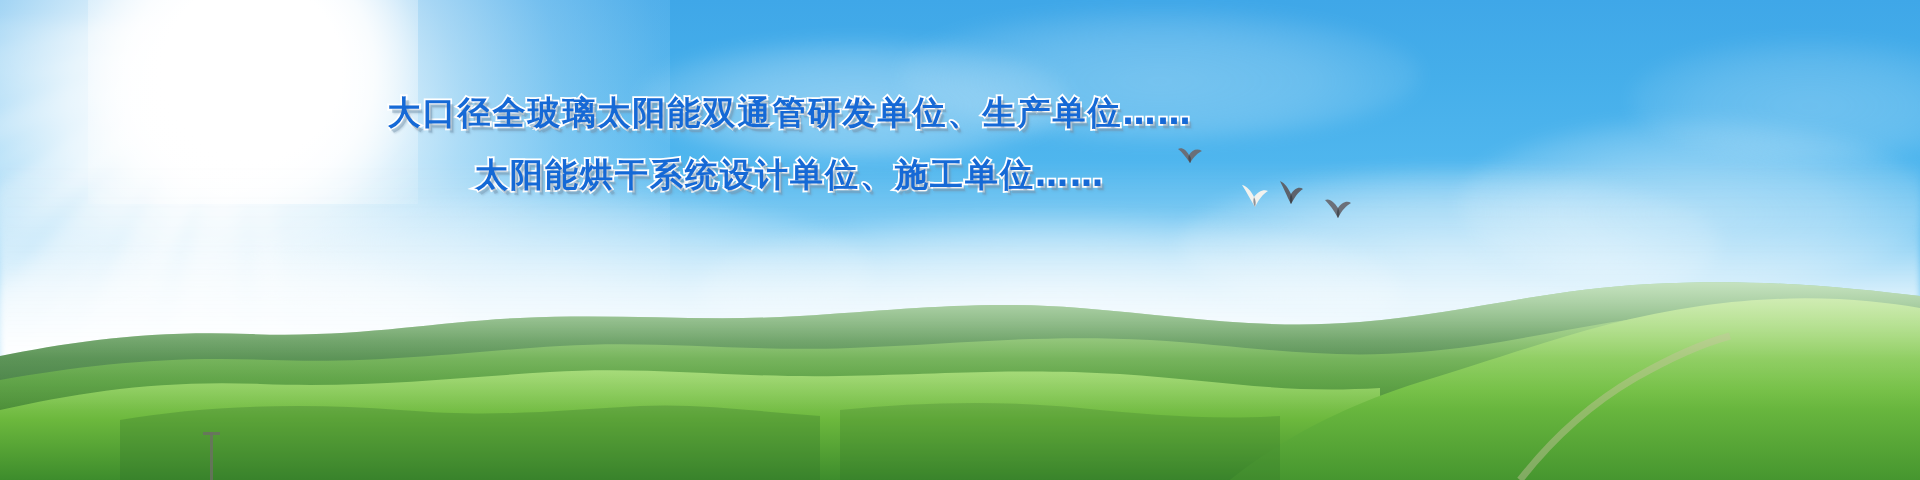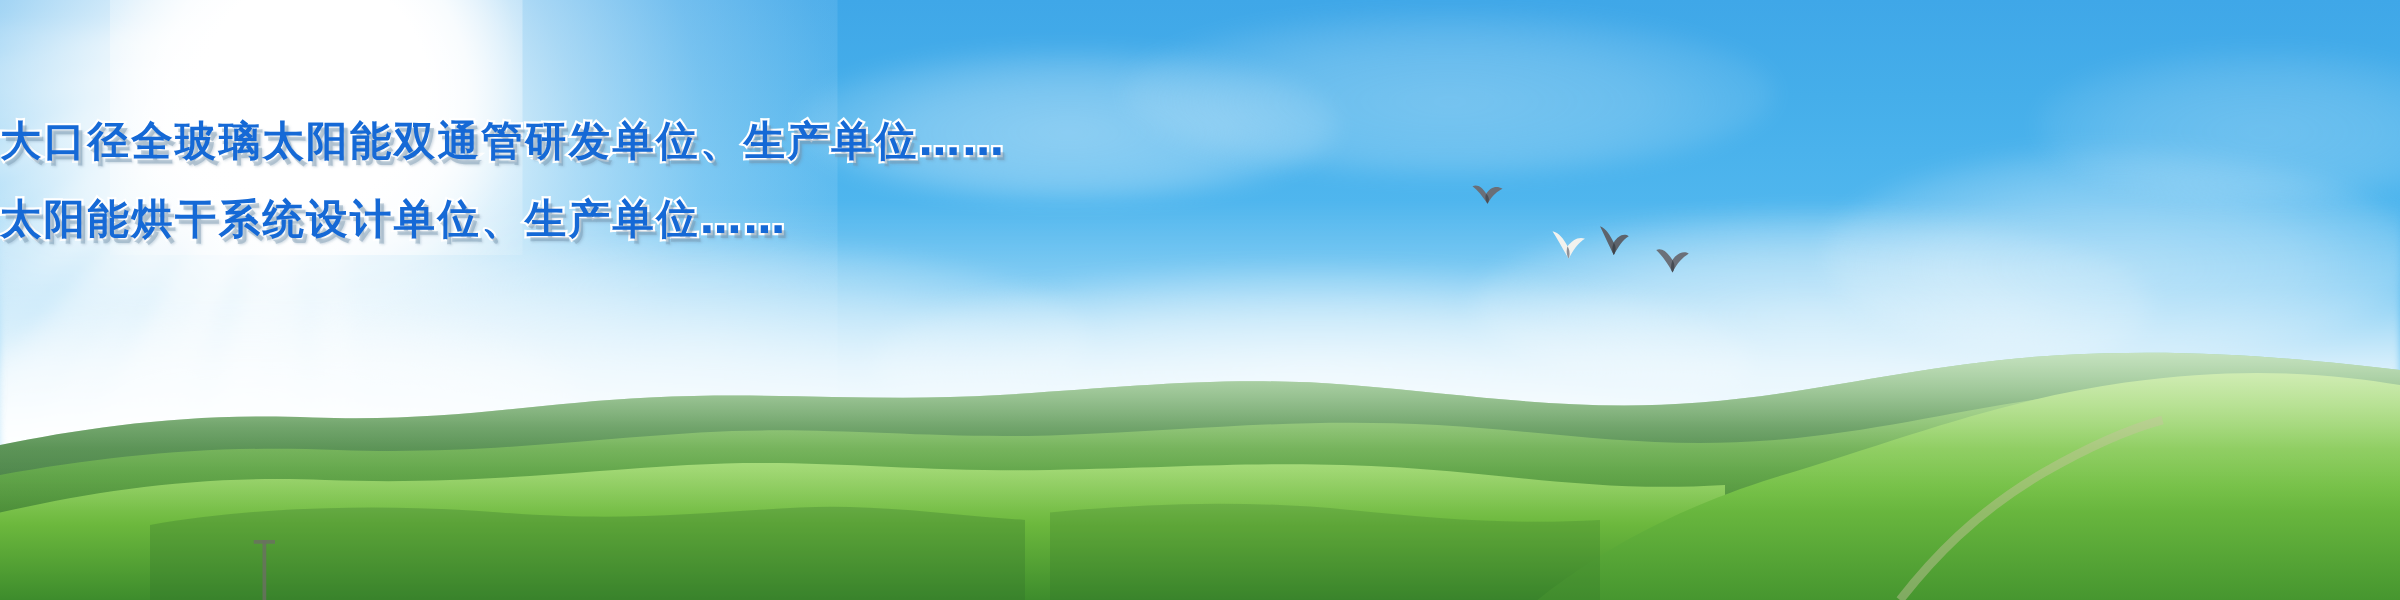--- a/index.html
+++ b/index.html
@@ -122,20 +122,21 @@
   
   .hills { position: absolute; left: 0; bottom: 0; width: 1920px; height: 220px; }
   .hills svg { display: block; }
 
   
   .headline {
     position: absolute;
     left: 0;
     top: 96px;
     width: 1580px;
+    text-align: center;
     pointer-events: none;
   }
   .line {
     font-family: "DejaVu Sans", "Liberation Sans", sans-serif;
     font-weight: bold;
     font-size: 33px;
     line-height: 1.05;
     letter-spacing: 2px;
     color: #1569d6;
     -webkit-text-stroke: 3.5px #ffffff;
@@ -270,16 +271,16 @@
 
       <path d="M1520,220 C1545,188 1580,150 1635,118 C1670,98 1700,84 1730,76" stroke="#c8c3a0" stroke-width="7" fill="none" opacity="0.45"></path>
 
       <rect x="210" y="172" width="3" height="48" fill="#6c6f63" opacity="0.8"></rect>
       <rect x="203" y="172" width="17" height="3" fill="#6c6f63" opacity="0.8"></rect>
     </svg>
   </div>
 
   <div class="headline">
     <div class="line one">大口径全玻璃太阳能双通管研发单位、生产单位……</div>
-    <div class="line two">太阳能烘干系统设计单位、生产单位……</div>
+    <div class="line two">太阳能烘干系统设计单位、施工单位……</div>
   </div>
 
 </div>
 
 </body></html>

